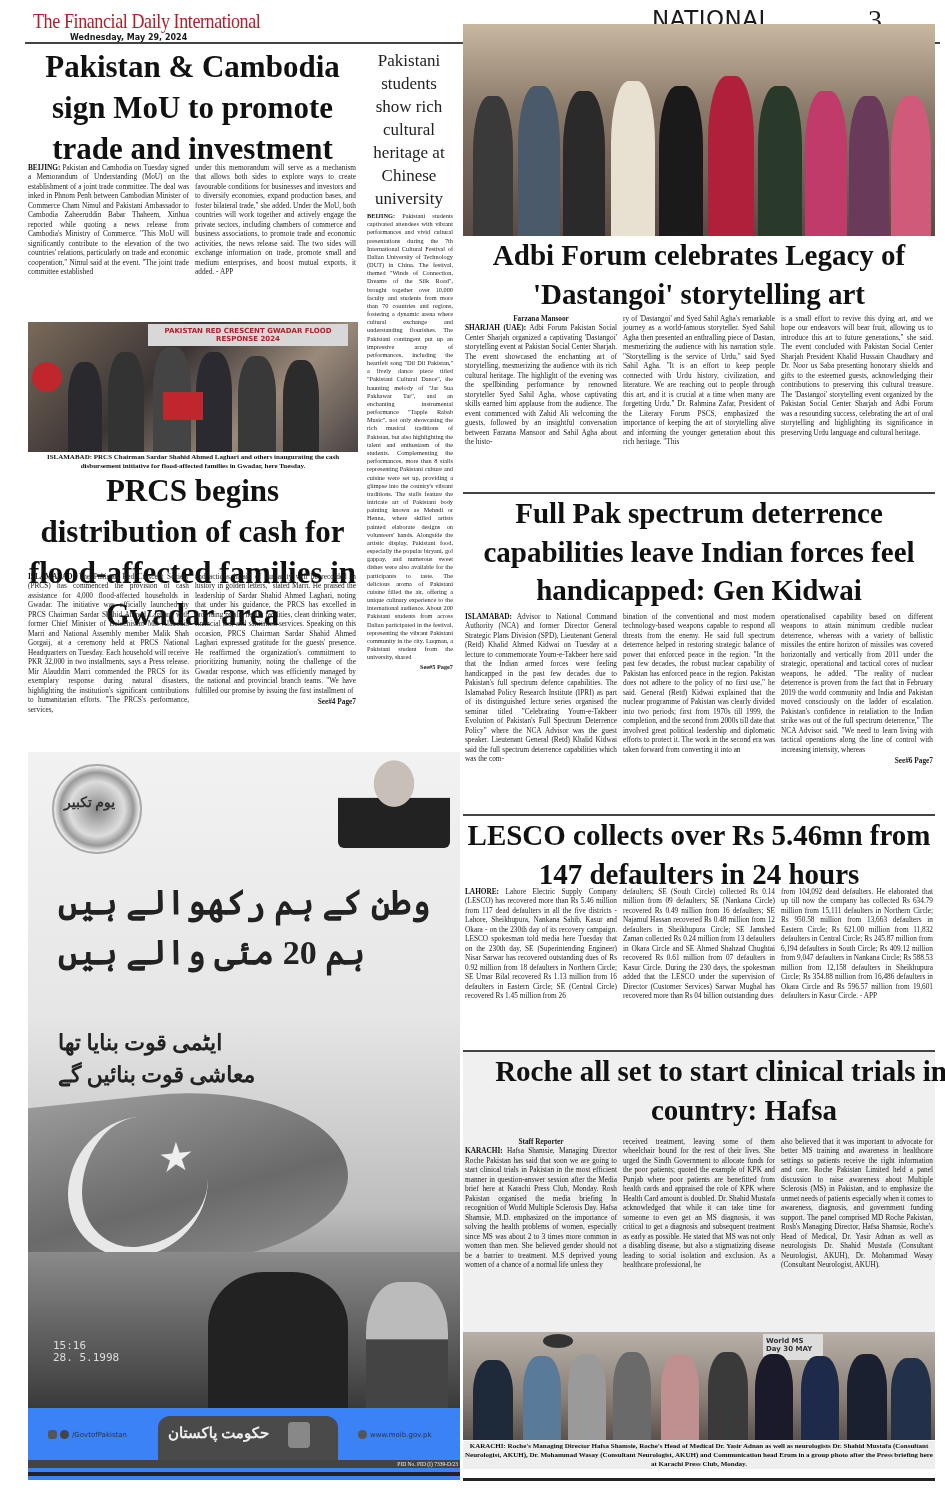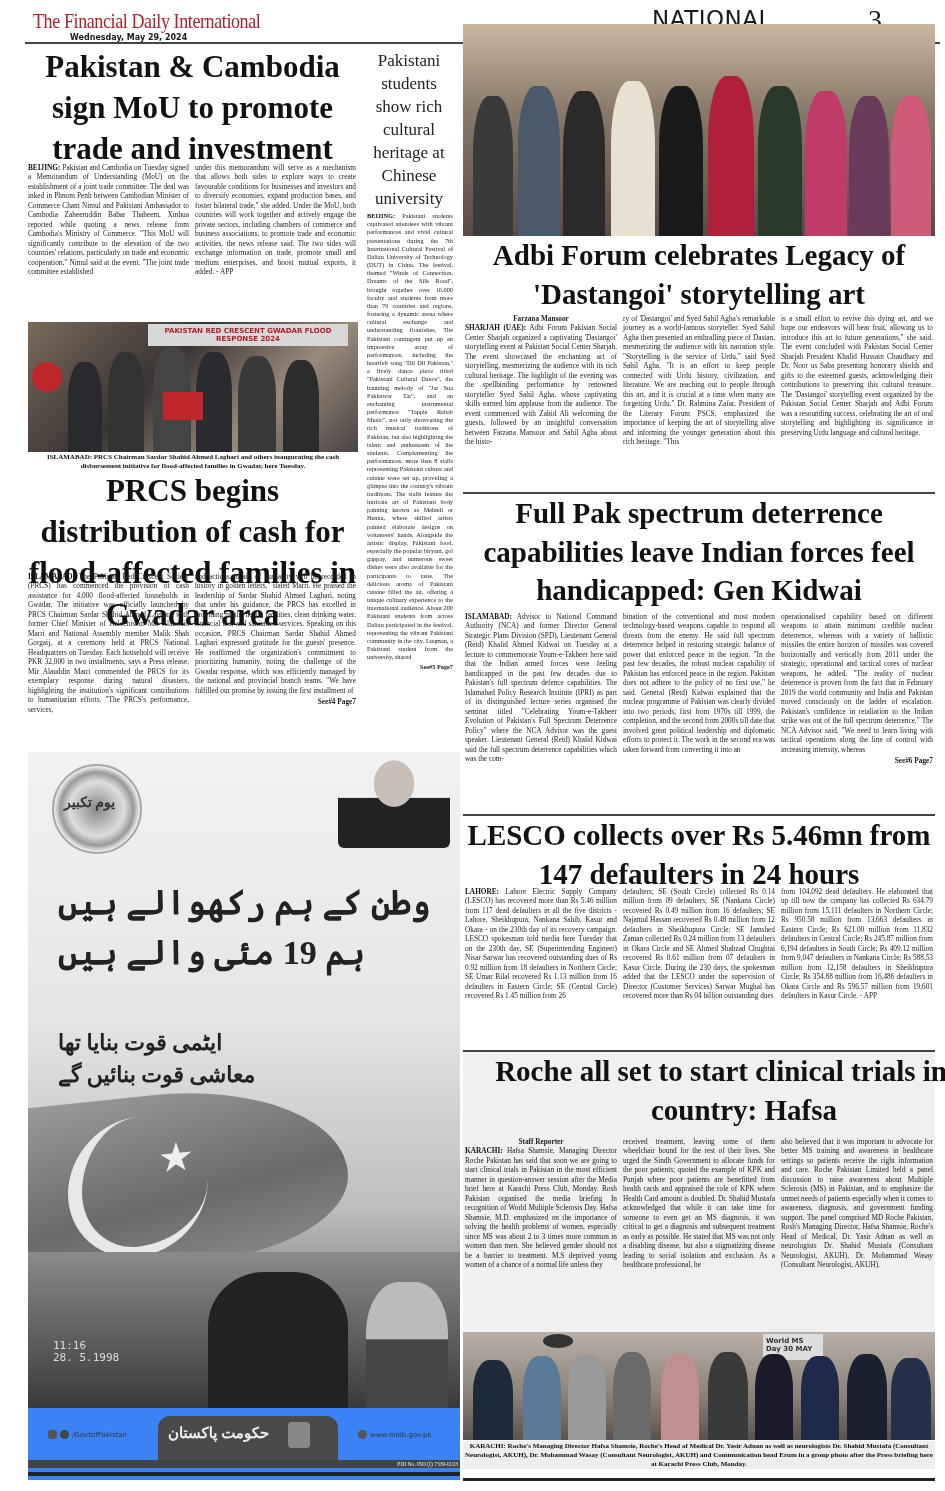--- a/index.html
+++ b/index.html
@@ -134,33 +134,33 @@
 </div>
 <div class="abs caption" style="left:463px;top:1441px;width:472px;background:#eee;padding:1px">KARACHI: Roche's Managing Director Hafsa Shamsie, Roche's Head of Medical Dr. Yasir Adnan as well as neurologists Dr. Shahid Mustafa (Consultant Neurologist, AKUH), Dr. Mohammad Wasay (Consultant Neurologist, AKUH) and Communication head Erum in a group photo after the Press briefing here at Karachi Press Club, Monday.</div>
 <div class="abs rule" style="left:463px;top:1478px;width:472px;height:3px;background:#222"></div>
 
 <div class="abs ad" style="left:28px;top:752px;width:432px;height:656px">
   <div class="abs emblem" style="left:24px;top:12px;width:90px;height:90px">
     <div class="urdu abs" style="left:10px;top:28px;width:66px;font-size:14px;color:#333">یوم تکبیر</div>
   </div>
   <div class="abs" style="left:310px;top:4px;width:112px;height:92px;background:radial-gradient(ellipse at 50% 30%,#c8c0b8 0%,#c8c0b8 25%,transparent 26%),linear-gradient(180deg,transparent 45%,#222 46%);border-radius:40% 40% 6px 6px"></div>
   <div class="abs urdu" style="left:30px;top:130px;width:380px;font-size:34px">وطن کے ہم رکھوالے ہیں</div>
-  <div class="abs urdu" style="left:30px;top:180px;width:380px;font-size:34px">ہم 19 مئی والے ہیں</div>
+  <div class="abs urdu" style="left:30px;top:180px;width:380px;font-size:34px">ہم 20 مئی والے ہیں</div>
   <div class="abs urdu" style="left:30px;top:278px;width:380px;font-size:22px">ایٹمی قوت بنایا تھا</div>
   <div class="abs urdu" style="left:30px;top:310px;width:380px;font-size:22px">معاشی قوت بنائیں گے</div>
 
   <div class="abs" style="left:-10px;top:340px;width:330px;height:170px;background:linear-gradient(170deg,#9a9a9a 0%,#6a6a6a 60%,#8a8a8a 100%);border-radius:0 60% 40% 0;transform:skewY(-6deg)">
     <div class="abs" style="left:50px;top:20px;width:140px;height:140px;border-radius:50%;border-left:14px solid #e8e8e8;border-bottom:10px solid #e8e8e8"></div>
     <div class="abs" style="left:140px;top:45px;color:#eee;font-size:40px;line-height:1">★</div>
   </div>
   <div class="abs" style="left:0;top:500px;width:432px;height:156px;background:linear-gradient(180deg,#8a8a8a,#3a3a3a)"></div>
   <div class="abs" style="left:180px;top:520px;width:140px;height:136px;background:#222;border-radius:40% 40% 0 0"></div>
   <div class="abs" style="left:338px;top:530px;width:82px;height:126px;background:linear-gradient(180deg,#bbb 0%,#bbb 45%,#444 46%);border-radius:40% 40% 0 0"></div>
   <div class="abs" style="left:25px;top:588px;font-family:'DejaVu Sans Mono',monospace;font-size:11px;color:#ddd;line-height:1.1">
-    <div>11:16</div>
+    <div>15:16</div>
     <div>28. 5.1998</div>
   </div>
 </div>
 
 <div class="abs" style="left:28px;top:1408px;width:432px;height:72px;background:#3b82f6">
   <div class="abs" style="left:20px;top:22px;font-family:'DejaVu Sans',sans-serif;font-size:7px;color:#333;display:flex;align-items:center;gap:3px">
     <span class="icon" style="width:9px;height:9px;border-radius:3px;background:#555"></span>
     <span class="icon" style="width:9px;height:9px;border-radius:50%;background:#444"></span>
     <span>/GovtofPakistan</span>
   </div>

